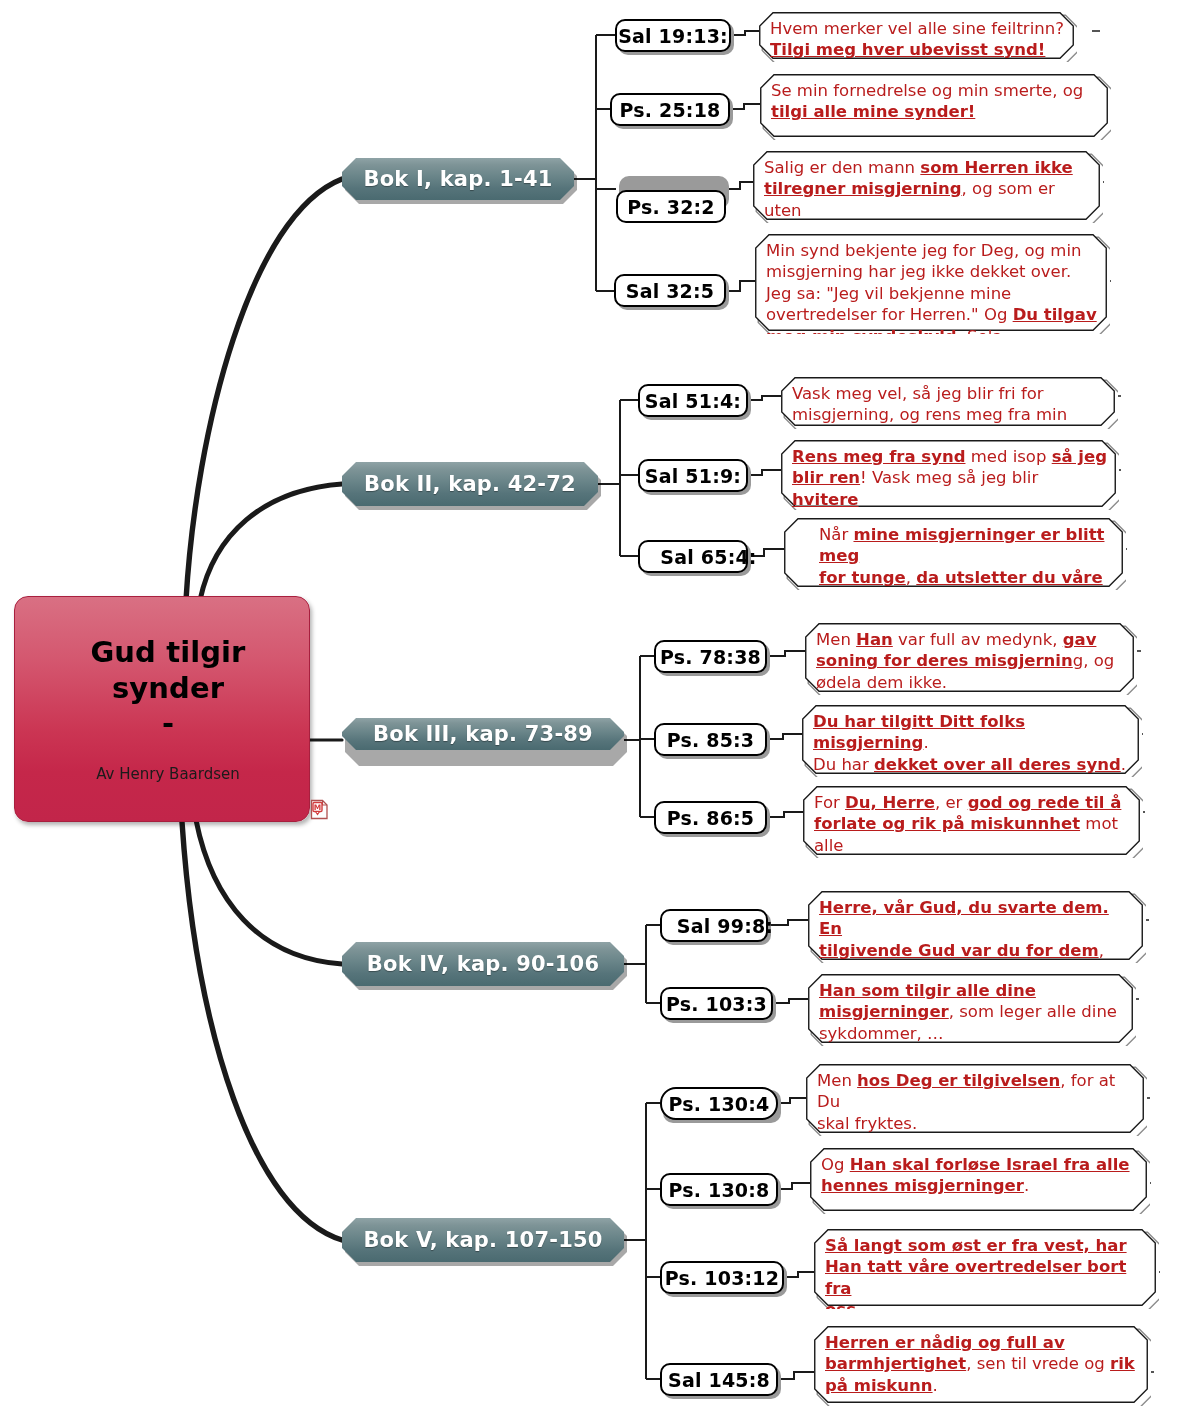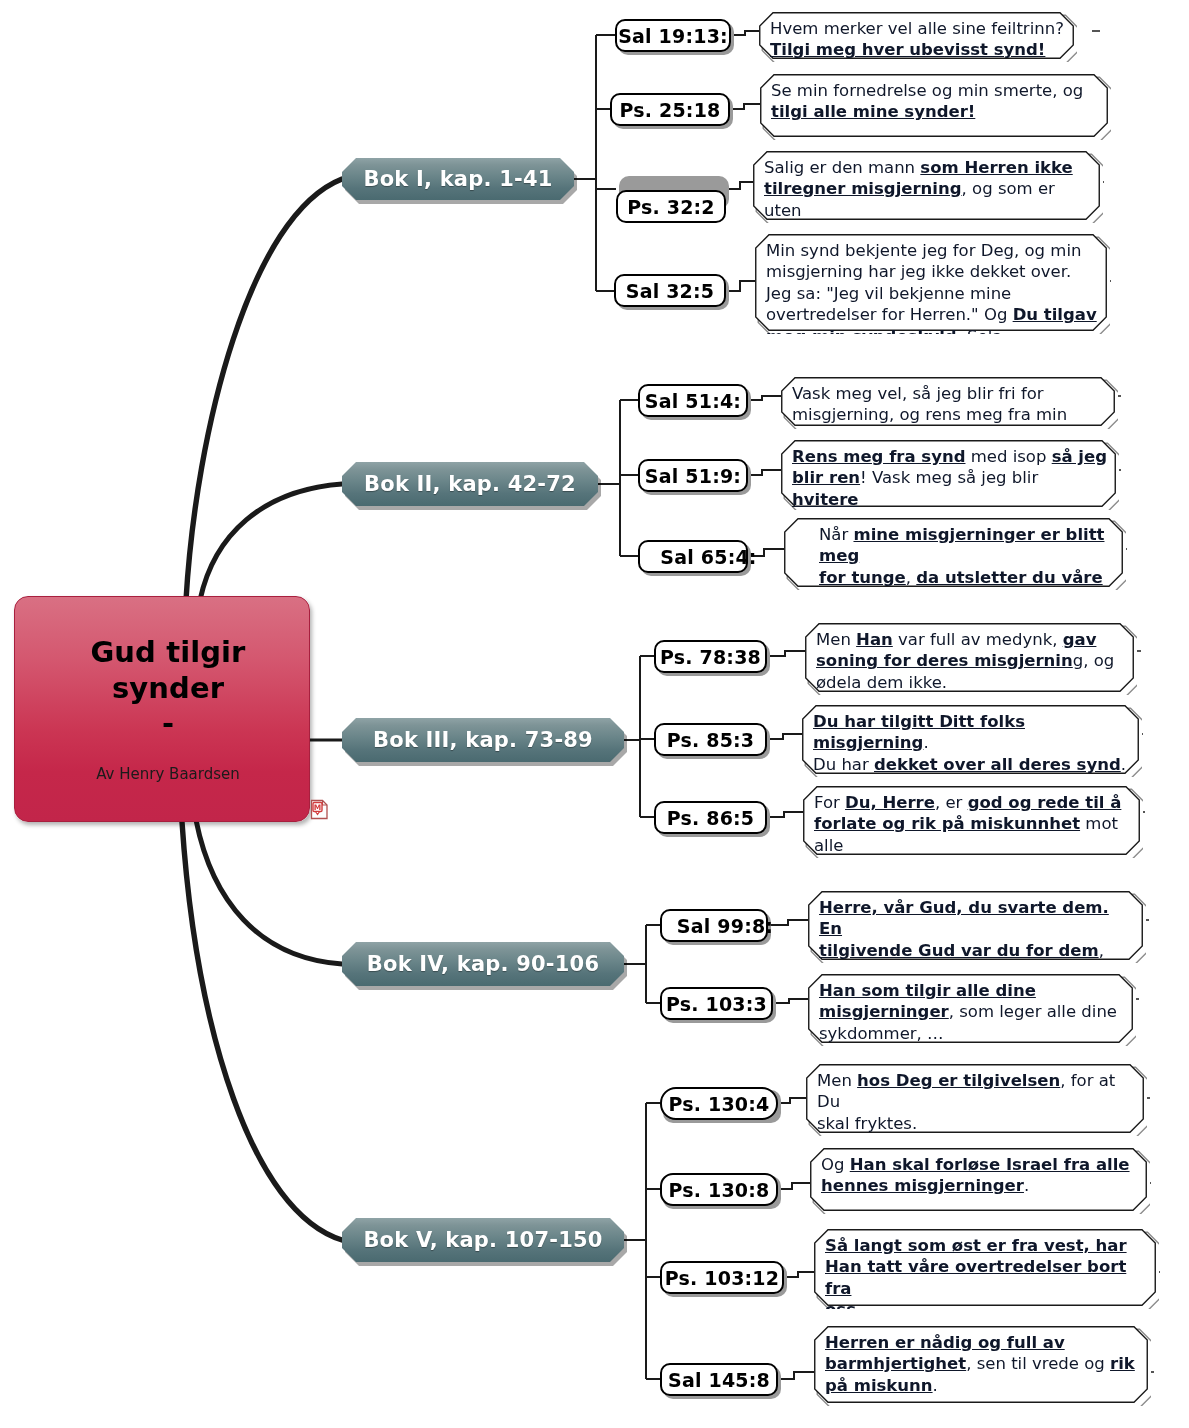--- a/index.html
+++ b/index.html
@@ -110,21 +110,21 @@
     background:#9a9a9a;
     border-radius:10px;
     z-index:4;
   }
 
   
   .quote{
     position:absolute;
     box-sizing:border-box;
     background:#ffffff;
-    color:#0f172a;
+    color:#b91c1c;
     font-size:16.5px;
     line-height:1.30;
     padding:6px 10px 6px 11px;
     z-index:5;
     overflow:hidden;
   }
   .quote .q-border{
     position:absolute;
     left:0;top:0;width:100%;height:100%;
     pointer-events:none;
@@ -317,21 +317,21 @@
         <span>Sal 65:4:</span>
       </div>
       <div class="quote" style="left: 784px; top: 518px; width: 342px; height: 72px; padding-left: 35px;">
         <svg class="q-border" viewBox="0 0 342 72" preserveAspectRatio="none">
           <path d="M 14,0.75 L 328,0.75 L 341.25,14 L 341.25,58 L 328,71.25 L 14,71.25 L 0.75,58 L 0.75,14 Z" fill="#ffffff" stroke="#8c8c8c" stroke-width="1.4" transform="translate(2.5,2.5)"></path>
           <path d="M 14,0.75 L 325,0.75 L 338.25,14 L 338.25,55 L 325,68.25 L 14,68.25 L 0.75,55 L 0.75,14 Z" fill="#ffffff" stroke="#1a1a1a" stroke-width="1.4"></path>
         </svg>
         <div class="q-text">Når <u>mine misgjerninger er blitt meg </u><br><u>for tunge</u>, <u>da utsletter du våre </u><br><u>overtredelser</u>.</div>
       </div>
       <div class="book-shadow" style="left: 345px; top: 722px; width: 282px; height: 44px;"></div>
-      <div class="book" style="left: 342px; top: 718px; width: 282px; height: 44px;">
+      <div class="book" style="left: 342px; top: 718px; width: 282px; height: 32px;">
         <span>Bok III, kap. 73-89</span>
       </div>
       <div class="ref-shadow" style="left: 657px; top: 643px; width: 113px; height: 33px;"></div>
       <div class="ref" style="left: 654px; top: 640px; width: 113px; height: 33px;">
         <span>Ps. 78:38</span>
       </div>
       <div class="quote" style="left: 805px; top: 623px; width: 332px; height: 72px;">
         <svg class="q-border" viewBox="0 0 332 72" preserveAspectRatio="none">
           <path d="M 14,0.75 L 318,0.75 L 331.25,14 L 331.25,58 L 318,71.25 L 14,71.25 L 0.75,58 L 0.75,14 Z" fill="#ffffff" stroke="#8c8c8c" stroke-width="1.4" transform="translate(2.5,2.5)"></path>
           <path d="M 14,0.75 L 315,0.75 L 328.25,14 L 328.25,55 L 315,68.25 L 14,68.25 L 0.75,55 L 0.75,14 Z" fill="#ffffff" stroke="#1a1a1a" stroke-width="1.4"></path>
@@ -395,21 +395,21 @@
         <span>Ps. 130:4</span>
       </div>
       <div class="quote" style="left: 806px; top: 1064px; width: 341px; height: 72px;">
         <svg class="q-border" viewBox="0 0 341 72" preserveAspectRatio="none">
           <path d="M 14,0.75 L 327,0.75 L 340.25,14 L 340.25,58 L 327,71.25 L 14,71.25 L 0.75,58 L 0.75,14 Z" fill="#ffffff" stroke="#8c8c8c" stroke-width="1.4" transform="translate(2.5,2.5)"></path>
           <path d="M 14,0.75 L 324,0.75 L 337.25,14 L 337.25,55 L 324,68.25 L 14,68.25 L 0.75,55 L 0.75,14 Z" fill="#ffffff" stroke="#1a1a1a" stroke-width="1.4"></path>
         </svg>
         <div class="q-text">Men <u>hos Deg er tilgivelsen</u>, for at Du<br>skal fryktes.</div>
       </div>
       <div class="ref-shadow" style="left: 663px; top: 1176px; width: 118px; height: 33px;"></div>
-      <div class="ref" style="left: 660px; top: 1173px; width: 118px; height: 33px; border-radius: 13px;">
+      <div class="ref" style="left: 660px; top: 1173px; width: 118px; height: 33px;">
         <span>Ps. 130:8</span>
       </div>
       <div class="quote" style="left: 810px; top: 1148px; width: 340px; height: 66px;">
         <svg class="q-border" viewBox="0 0 340 66" preserveAspectRatio="none">
           <path d="M 14,0.75 L 326,0.75 L 339.25,14 L 339.25,52 L 326,65.25 L 14,65.25 L 0.75,52 L 0.75,14 Z" fill="#ffffff" stroke="#8c8c8c" stroke-width="1.4" transform="translate(2.5,2.5)"></path>
           <path d="M 14,0.75 L 323,0.75 L 336.25,14 L 336.25,49 L 323,62.25 L 14,62.25 L 0.75,49 L 0.75,14 Z" fill="#ffffff" stroke="#1a1a1a" stroke-width="1.4"></path>
         </svg>
         <div class="q-text">Og <u>Han skal forløse Israel fra alle </u><br><u>hennes misgjerninger</u>.</div>
       </div>
       <div class="ref-shadow" style="left: 663px; top: 1264px; width: 124px; height: 33px;"></div>

